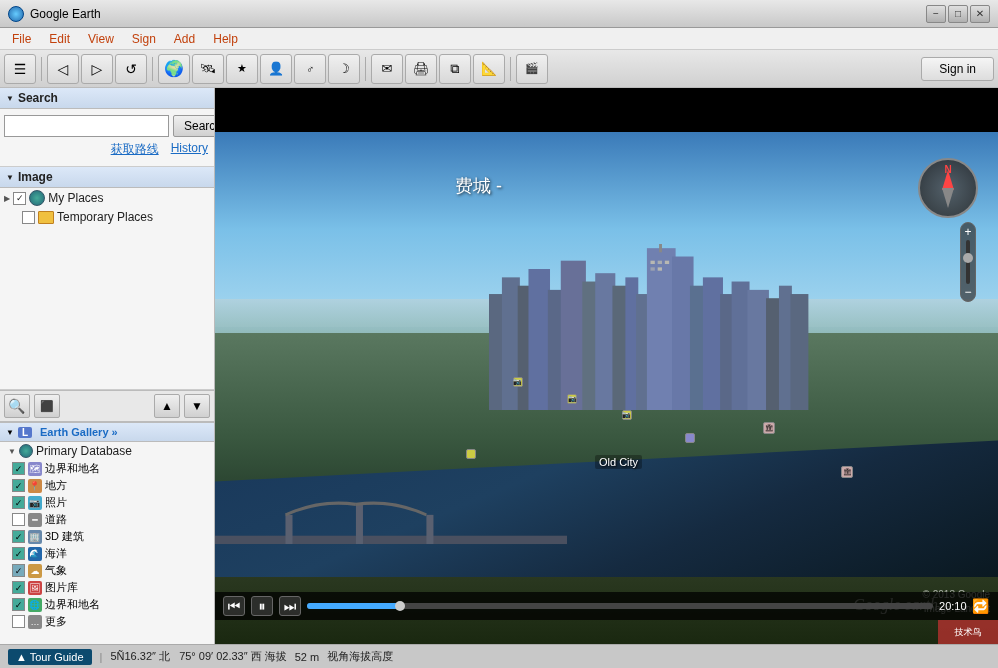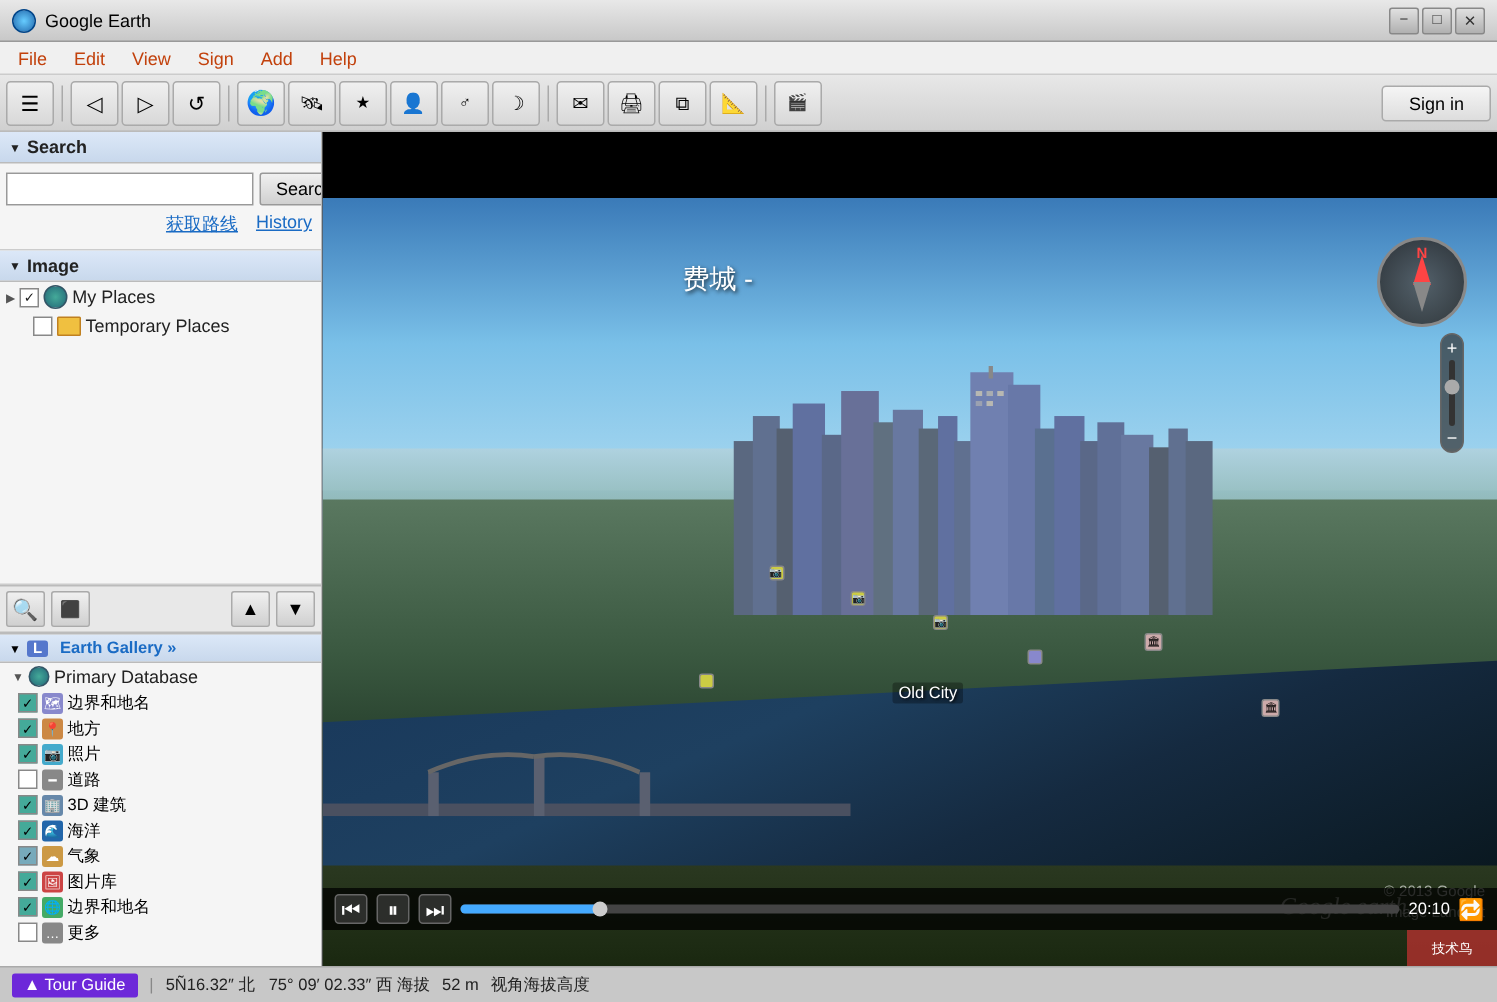--- a/index.html
+++ b/index.html
@@ -409,21 +409,21 @@
       background: #c8c8c8;
       border-top: 1px solid #aaa;
       display: flex;
       align-items: center;
       padding: 0 8px;
       font-size: 11px;
       color: #222;
       gap: 8px;
     }
     #statusbar .tour-guide {
-      background: #6d28d9;
+      background: #0c4a6e;
       color: white;
       padding: 2px 8px;
       border-radius: 2px;
       font-size: 11px;
       cursor: pointer;
       display: flex; align-items: center; gap: 4px;
     }
     .status-sep { color: #888; }
 
     

